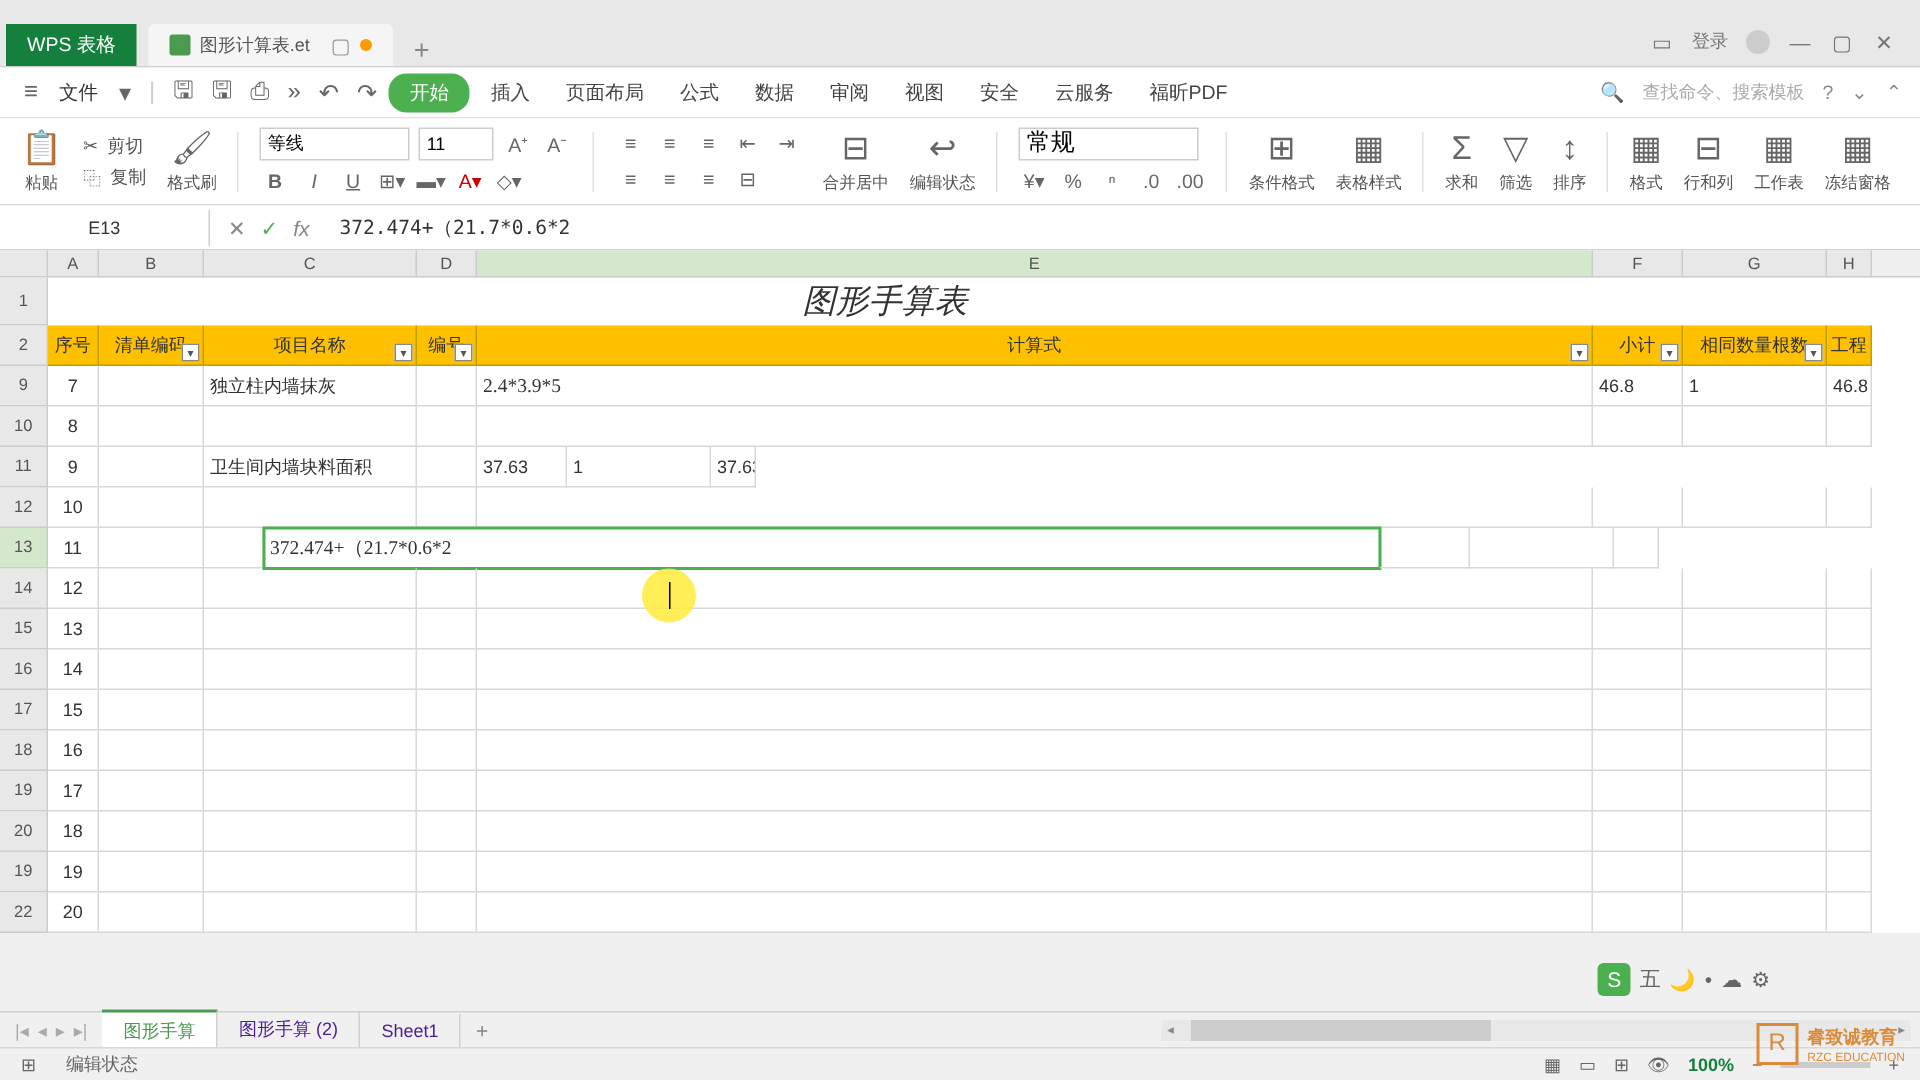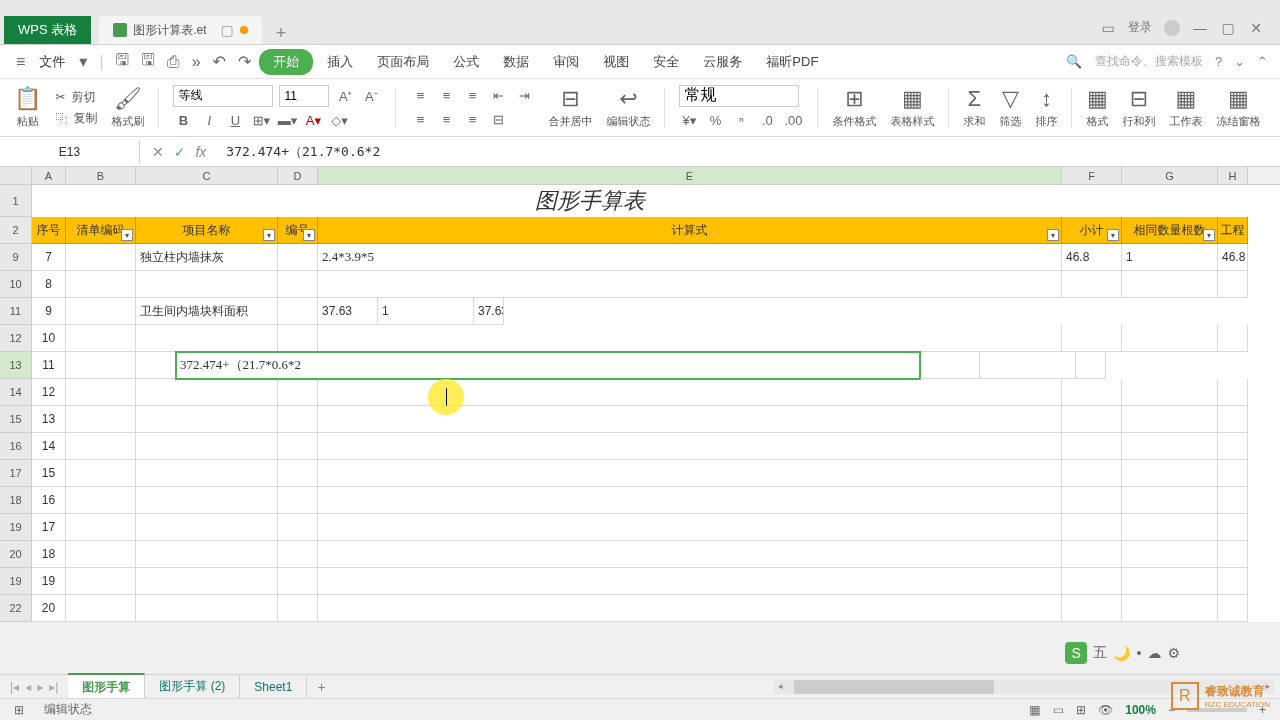--- a/index.html
+++ b/index.html
@@ -73,22 +73,22 @@
 .filter-tri { position: absolute; right: 2px; bottom: 2px; width: 12px; height: 12px; background: #fff; border: 1px solid #888; font-size: 8px; display: flex; align-items: center; justify-content: center; color: #555; }
 
 .cell.editing { outline: 2px solid #4caf50; outline-offset: -1px; }
 .cell.editing-content { font-family: Liberation Serif, serif; font-size: 13px; }
 .highlight-cursor { position: absolute; width: 36px; height: 36px; background: rgba(255,235,59,0.85); border-radius: 50%; pointer-events: none; z-index: 50; display: flex; align-items: center; justify-content: center; }
 .text-cursor { width: 1px; height: 18px; background: #000; }
 
 
 .sheet-bar { position: absolute; bottom: 22px; left: 0; right: 0; height: 24px; background: #f0f0f0; display: flex; align-items: center; border-top: 1px solid #d0d0d0; font-size: 12px; }
 .sheet-nav { display: flex; gap: 6px; padding: 0 10px; color: #aaa; }
-.sheet-tab { padding: 4px 14px; color: #0f766e; border-right: 1px solid #d0d0d0; }
-.sheet-tab.active { background: #fff; color: #4a9b4f; font-weight: bold; border-top: 2px solid #4a9b4f; }
+.sheet-tab { padding: 4px 14px; color: #4c1d95; border-right: 1px solid #d0d0d0; }
+.sheet-tab.active { background: #fff; color: #4a9b4f; font-weight: normal; border-top: 2px solid #4a9b4f; }
 .sheet-add { padding: 0 10px; color: #888; font-size: 14px; }
 .sheet-scroll { margin-left: auto; width: 500px; height: 14px; background: #e8e8e8; position: relative; margin-right: 6px; }
 .sheet-thumb { position: absolute; left: 20px; width: 200px; height: 14px; background: #ccc; }
 
 
 .status-bar { position: absolute; bottom: 0; left: 0; right: 0; height: 22px; background: #f0f0f0; display: flex; align-items: center; padding: 0 14px; font-size: 12px; color: #666; gap: 20px; border-top: 1px solid #d8d8d8; }
 .status-right { margin-left: auto; display: flex; gap: 12px; align-items: center; }
 .zoom { color: #15803d; font-weight: bold; }
 
 

